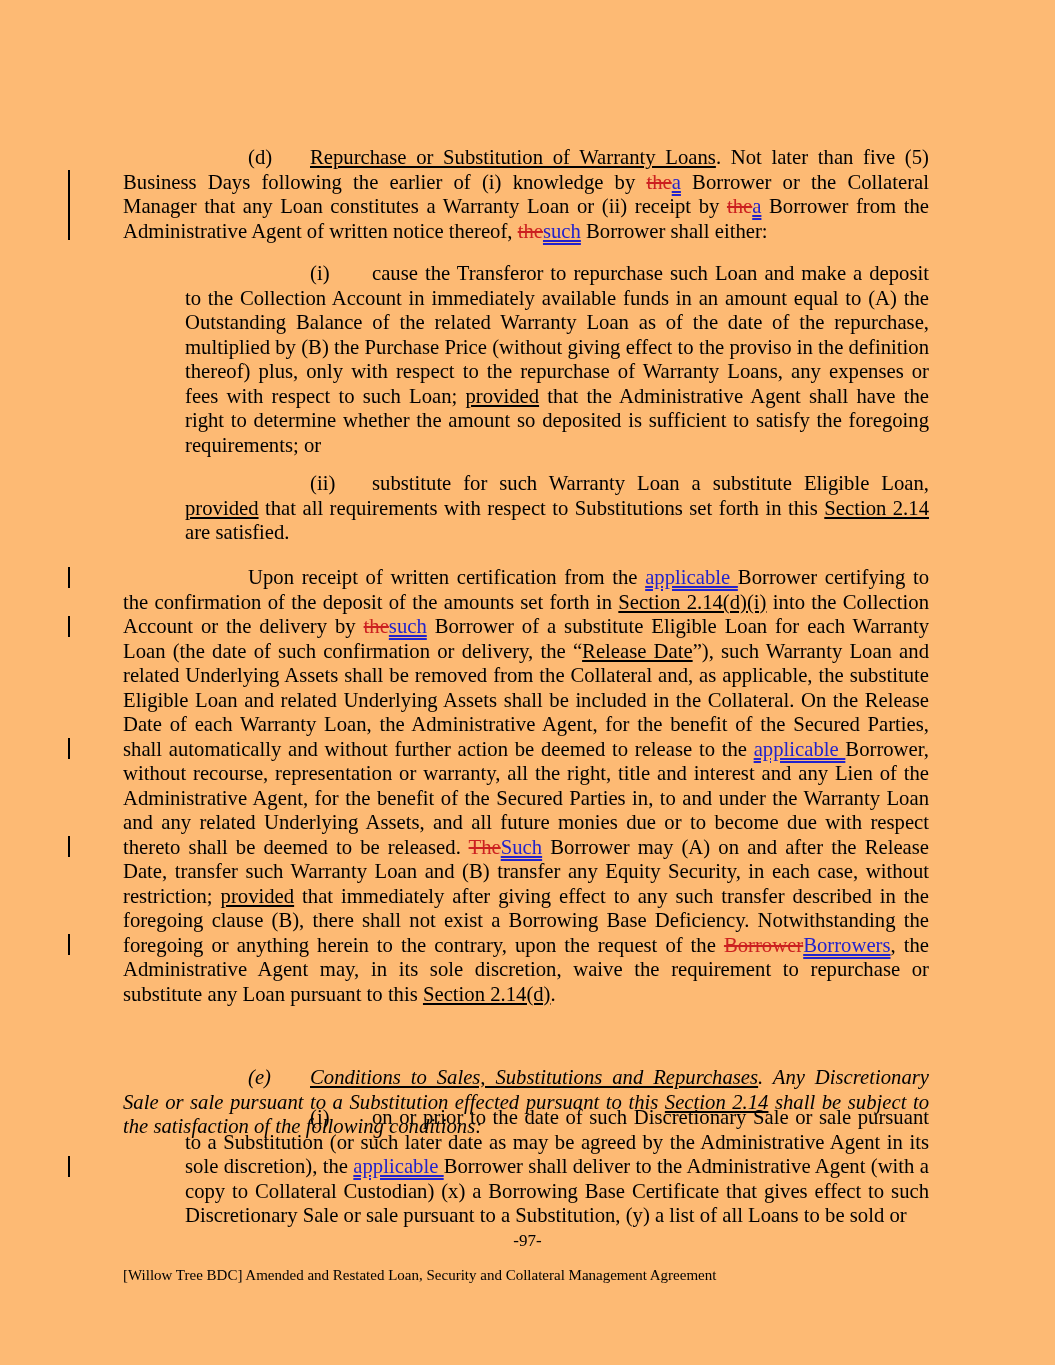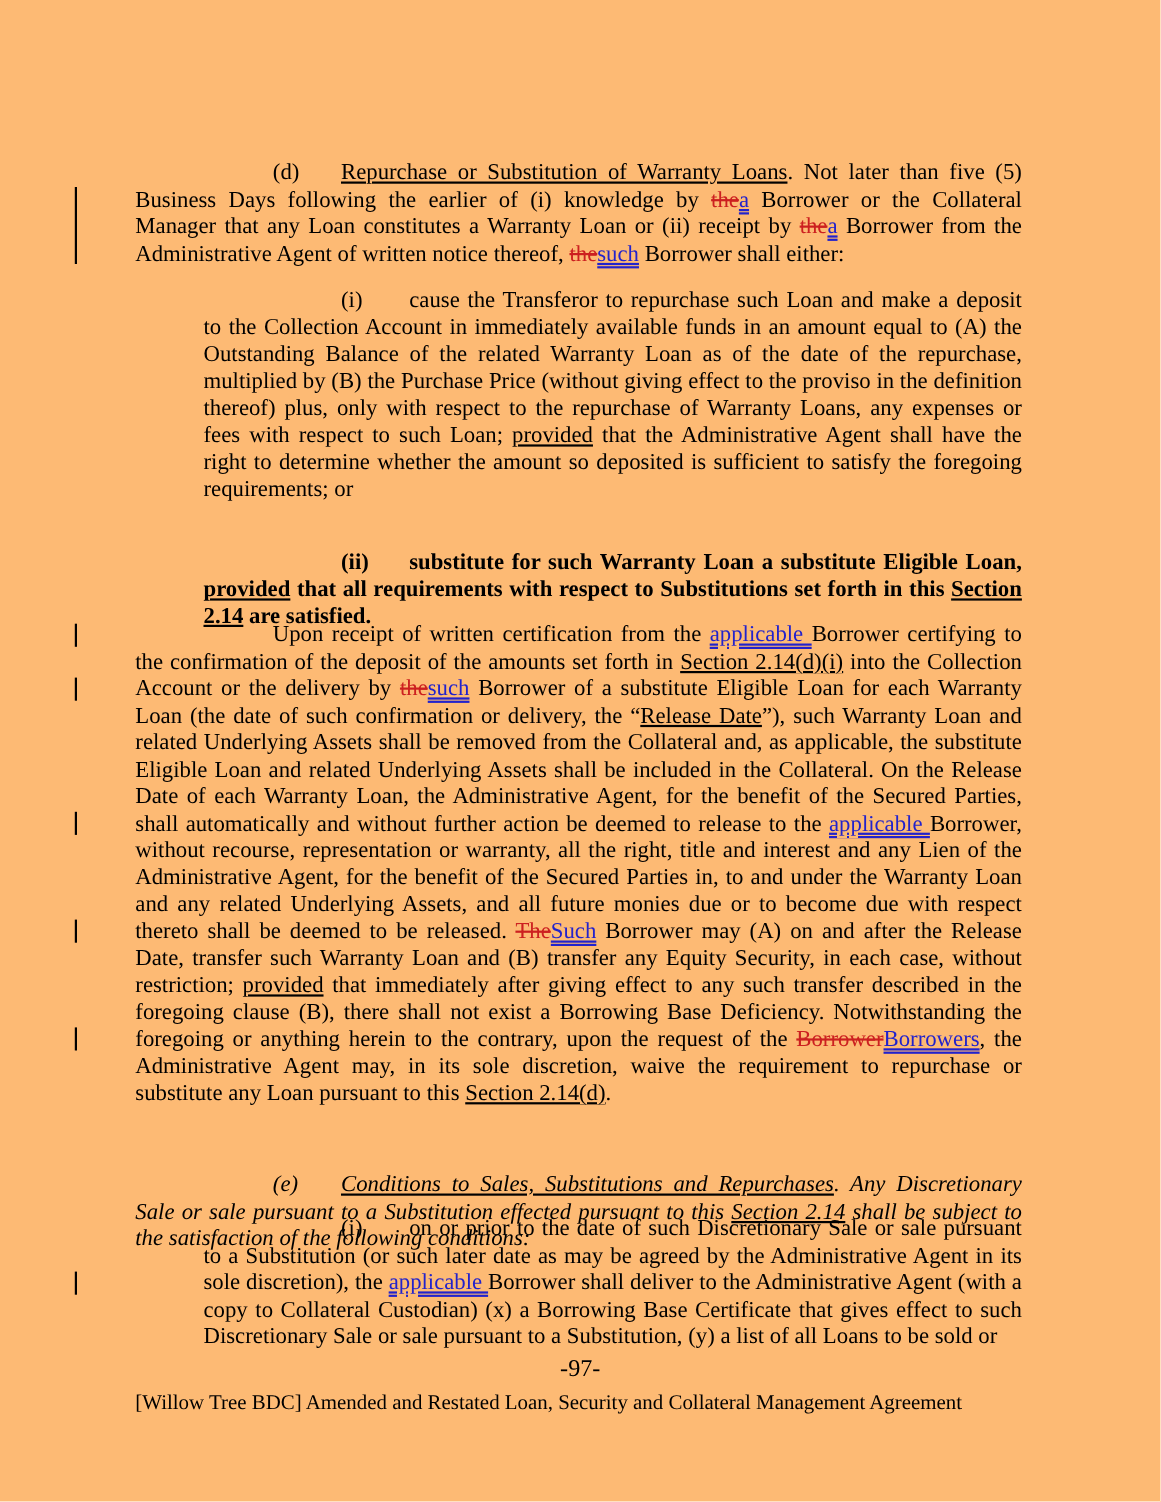--- a/index.html
+++ b/index.html
@@ -49,49 +49,49 @@
     left: 68px;
     width: 2px;
     background: var(--bar, #000);
   }
   .pagenum {
     position: absolute;
     top: 1231px;
     left: 0;
     width: 100%;
     text-align: center;
-    font-size: 22px;
+    font-size: 17px;
   }
   .footer {
     position: absolute;
     left: 123px;
     top: 1265px;
     width: 806px;
-    font-size: 19px;
+    font-size: 15px;
     line-height: 21px;
     text-align: left;
   }
 </style>
 </head>
 <body>
 
 <div class="page">
   <div>
       <div class="bar" style="top: 170px; height: 70px;"></div>
       <div class="bar" style="top: 567px; height: 21px;"></div>
       <div class="bar" style="top: 616px; height: 21px;"></div>
       <div class="bar" style="top: 738px; height: 21px;"></div>
       <div class="bar" style="top: 836px; height: 21px;"></div>
       <div class="bar" style="top: 934px; height: 21px;"></div>
       <div class="bar" style="top: 1156px; height: 21px;"></div>
     </div>
   <div>
       <div class="para body" style="top: 145px;"><span class="label">(d)</span><span class="u">Repurchase or Substitution of Warranty Loans</span><span>. Not later than five (5) Business Days following the earlier of (i) knowledge by </span><span class="del">the</span><span class="ins">a</span><span> Borrower or the Collateral Manager that any Loan constitutes a Warranty Loan or (ii) receipt by </span><span class="del">the</span><span class="ins">a</span><span> Borrower from the Administrative Agent of written notice thereof, </span><span class="del">the</span><span class="ins">such</span><span> Borrower shall either:</span></div>
       <div class="para sub" style="top: 261px;"><span class="label">(i)</span><span>cause the Transferor to repurchase such Loan and make a deposit to the Collection Account in immediately available funds in an amount equal to (A) the Outstanding Balance of the related Warranty Loan as of the date of the repurchase, multiplied by (B) the Purchase Price (without giving effect to the proviso in the definition thereof) plus, only with respect to the repurchase of Warranty Loans, any expenses or fees with respect to such Loan; </span><span class="u">provided</span><span> that the Administrative Agent shall have the right to determine whether the amount so deposited is sufficient to satisfy the foregoing requirements; or</span></div>
-      <div class="para sub" style="top: 499px; font-weight: bold;"><span class="label">(ii)</span><span>substitute for such Warranty Loan a substitute Eligible Loan, </span><span class="u">provided</span><span> that all requirements with respect to Substitutions set forth in this </span><span class="u">Section 2.14</span><span> are satisfied.</span></div>
+      <div class="para sub" style="top: 471px;"><span class="label">(ii)</span><span>substitute for such Warranty Loan a substitute Eligible Loan, </span><span class="u">provided</span><span> that all requirements with respect to Substitutions set forth in this </span><span class="u">Section 2.14</span><span> are satisfied.</span></div>
       <div class="para body" style="top: 565px;"><span>Upon receipt of written certification from the </span><span class="ins">applicable </span><span>Borrower certifying to the confirmation of the deposit of the amounts set forth in </span><span class="u">Section 2.14(d)(i)</span><span> into the Collection Account or the delivery by </span><span class="del">the</span><span class="ins">such</span><span> Borrower of a substitute Eligible Loan for each Warranty Loan (the date of such confirmation or delivery, the “</span><span class="u">Release Date</span><span>”), such Warranty Loan and related Underlying Assets shall be removed from the Collateral and, as applicable, the substitute Eligible Loan and related Underlying Assets shall be included in the Collateral. On the Release Date of each Warranty Loan, the Administrative Agent, for the benefit of the Secured Parties, shall automatically and without further action be deemed to release to the </span><span class="ins">applicable </span><span>Borrower, without recourse, representation or warranty, all the right, title and interest and any Lien of the Administrative Agent, for the benefit of the Secured Parties in, to and under the Warranty Loan and any related Underlying Assets, and all future monies due or to become due with respect thereto shall be deemed to be released. </span><span class="del">The</span><span class="ins">Such</span><span> Borrower may (A) on and after the Release Date, transfer such Warranty Loan and (B) transfer any Equity Security, in each case, without restriction; </span><span class="u">provided</span><span> that immediately after giving effect to any such transfer described in the foregoing clause (B), there shall not exist a Borrowing Base Deficiency.  Notwithstanding the foregoing or anything herein to the contrary, upon the request of the </span><span class="del">Borrower</span><span class="ins">Borrowers</span><span>, the Administrative Agent may, in its sole discretion, waive the requirement to repurchase or substitute any Loan pursuant to this </span><span class="u">Section 2.14(d)</span><span>.</span></div>
       <div class="para body" style="top: 1065px; font-style: italic;"><span class="label">(e)</span><span class="u">Conditions to Sales, Substitutions and Repurchases</span><span>. Any Discretionary Sale or sale pursuant to a Substitution effected pursuant to this </span><span class="u">Section 2.14</span><span> shall be subject to the satisfaction of the following conditions:</span></div>
       <div class="para sub" style="top: 1105px;"><span class="label">(i)</span><span>on or prior to the date of such Discretionary Sale or sale pursuant to a Substitution (or such later date as may be agreed by the Administrative Agent in its sole discretion), the </span><span class="ins">applicable </span><span>Borrower shall deliver to the Administrative Agent (with a copy to Collateral Custodian) (x) a Borrowing Base Certificate that gives effect to such Discretionary Sale or sale pursuant to a Substitution, (y) a list of all Loans to be sold or</span></div>
     </div>
   <div class="pagenum">-97-</div>
   <div class="footer">
     <div>[Willow Tree BDC] Amended and Restated Loan, Security and Collateral Management Agreement</div>
   </div>
 </div>
 

